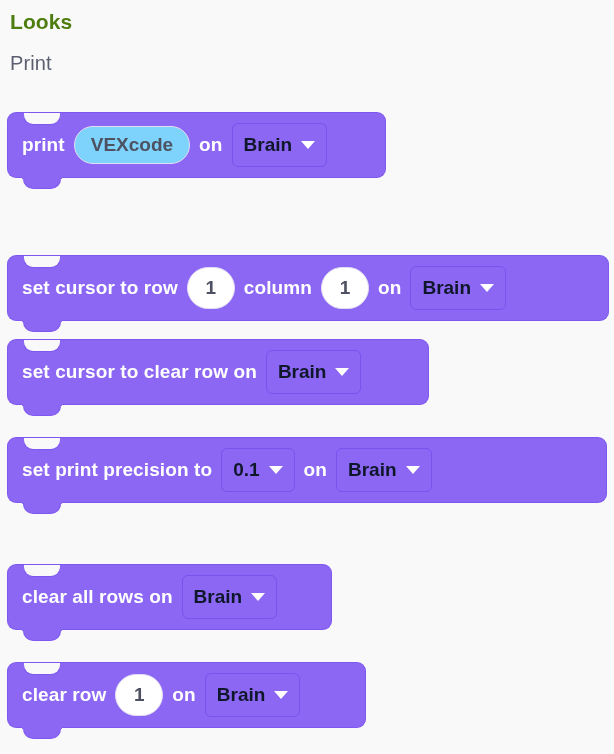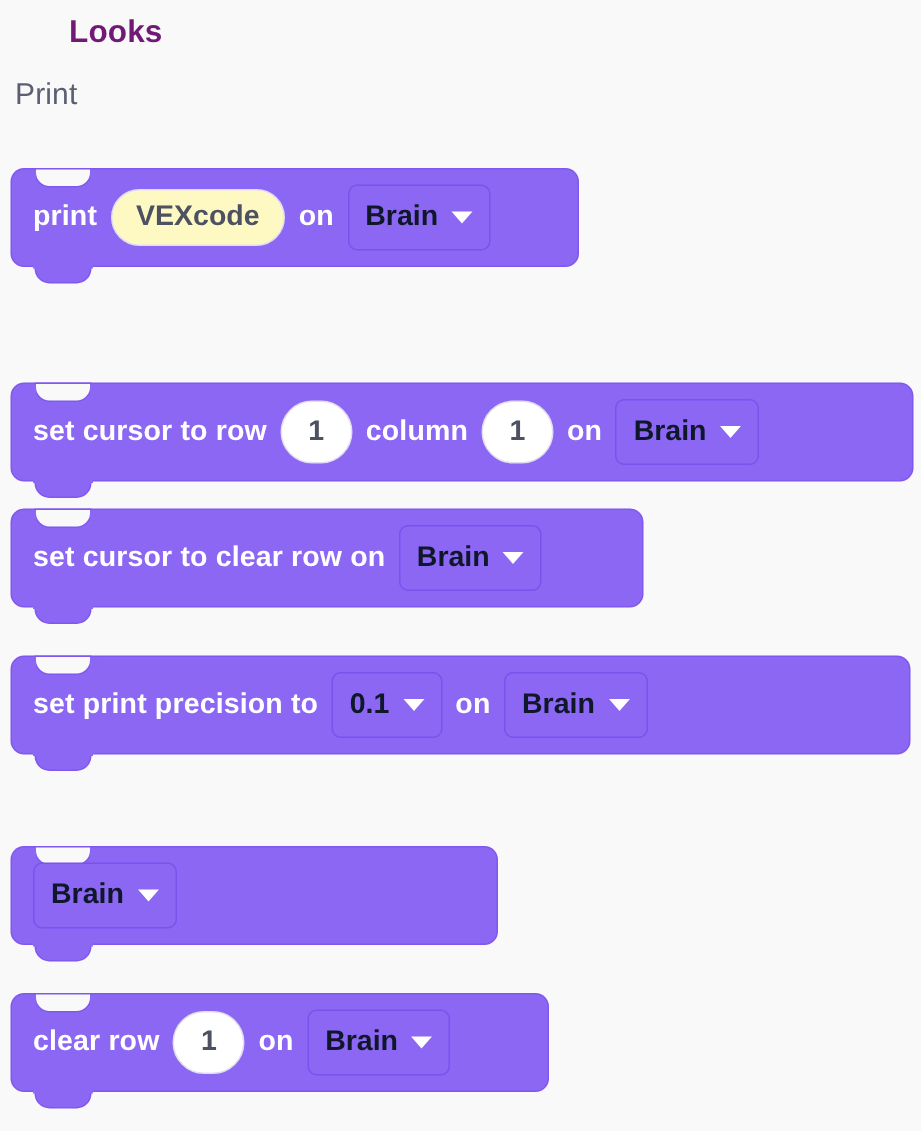--- a/index.html
+++ b/index.html
@@ -15,23 +15,22 @@
     position: relative;
   }
 
   
   .category-title {
     position: absolute;
     left: 10px;
     top: 10px;
     font-size: 21px;
     font-weight: bold;
-    color: #701a75;
+    color: #4d7c0f;
     letter-spacing: 0.1px;
-    margin-left: 36px;
   }
   .subcategory-title {
     position: absolute;
     left: 10px;
     top: 52px;
     font-size: 20px;
     font-weight: normal;
     color: #5b5f70;
     letter-spacing: 0.1px;
   }
@@ -113,21 +112,21 @@
   }
   .blk-text {
     color: #ffffff;
     font-size: 19px;
     font-weight: bold;
     letter-spacing: 0.1px;
   }
 
   
   .input-oval {
-    background: #fef9c3;
+    background: #7dd3fc;
     border: 1px solid #e2ddf2;
     border-radius: 20px;
     height: 38px;
     min-width: 42px;
     padding: 0 16px;
     display: flex;
     align-items: center;
     justify-content: center;
     color: #4d5161;
     font-size: 19px;
@@ -245,20 +244,21 @@
           <span class="caret"></span>
         </div>
       </div>
     </div>
     <div class="block" style="left: 8px; top: 565px; width: 323px;">
       <div class="block-body"></div>
       <div class="notch-bottom"></div>
       <div class="notch-cover"></div>
       <div class="notch-top"></div>
       <div class="block-row">
+        <span class="blk-text">clear all rows on</span>
         <div class="dropdown">
           <span class="dd-label">Brain</span>
           <span class="caret"></span>
         </div>
       </div>
     </div>
     <div class="block" style="left: 8px; top: 663px; width: 357px;">
       <div class="block-body"></div>
       <div class="notch-bottom"></div>
       <div class="notch-cover"></div>

